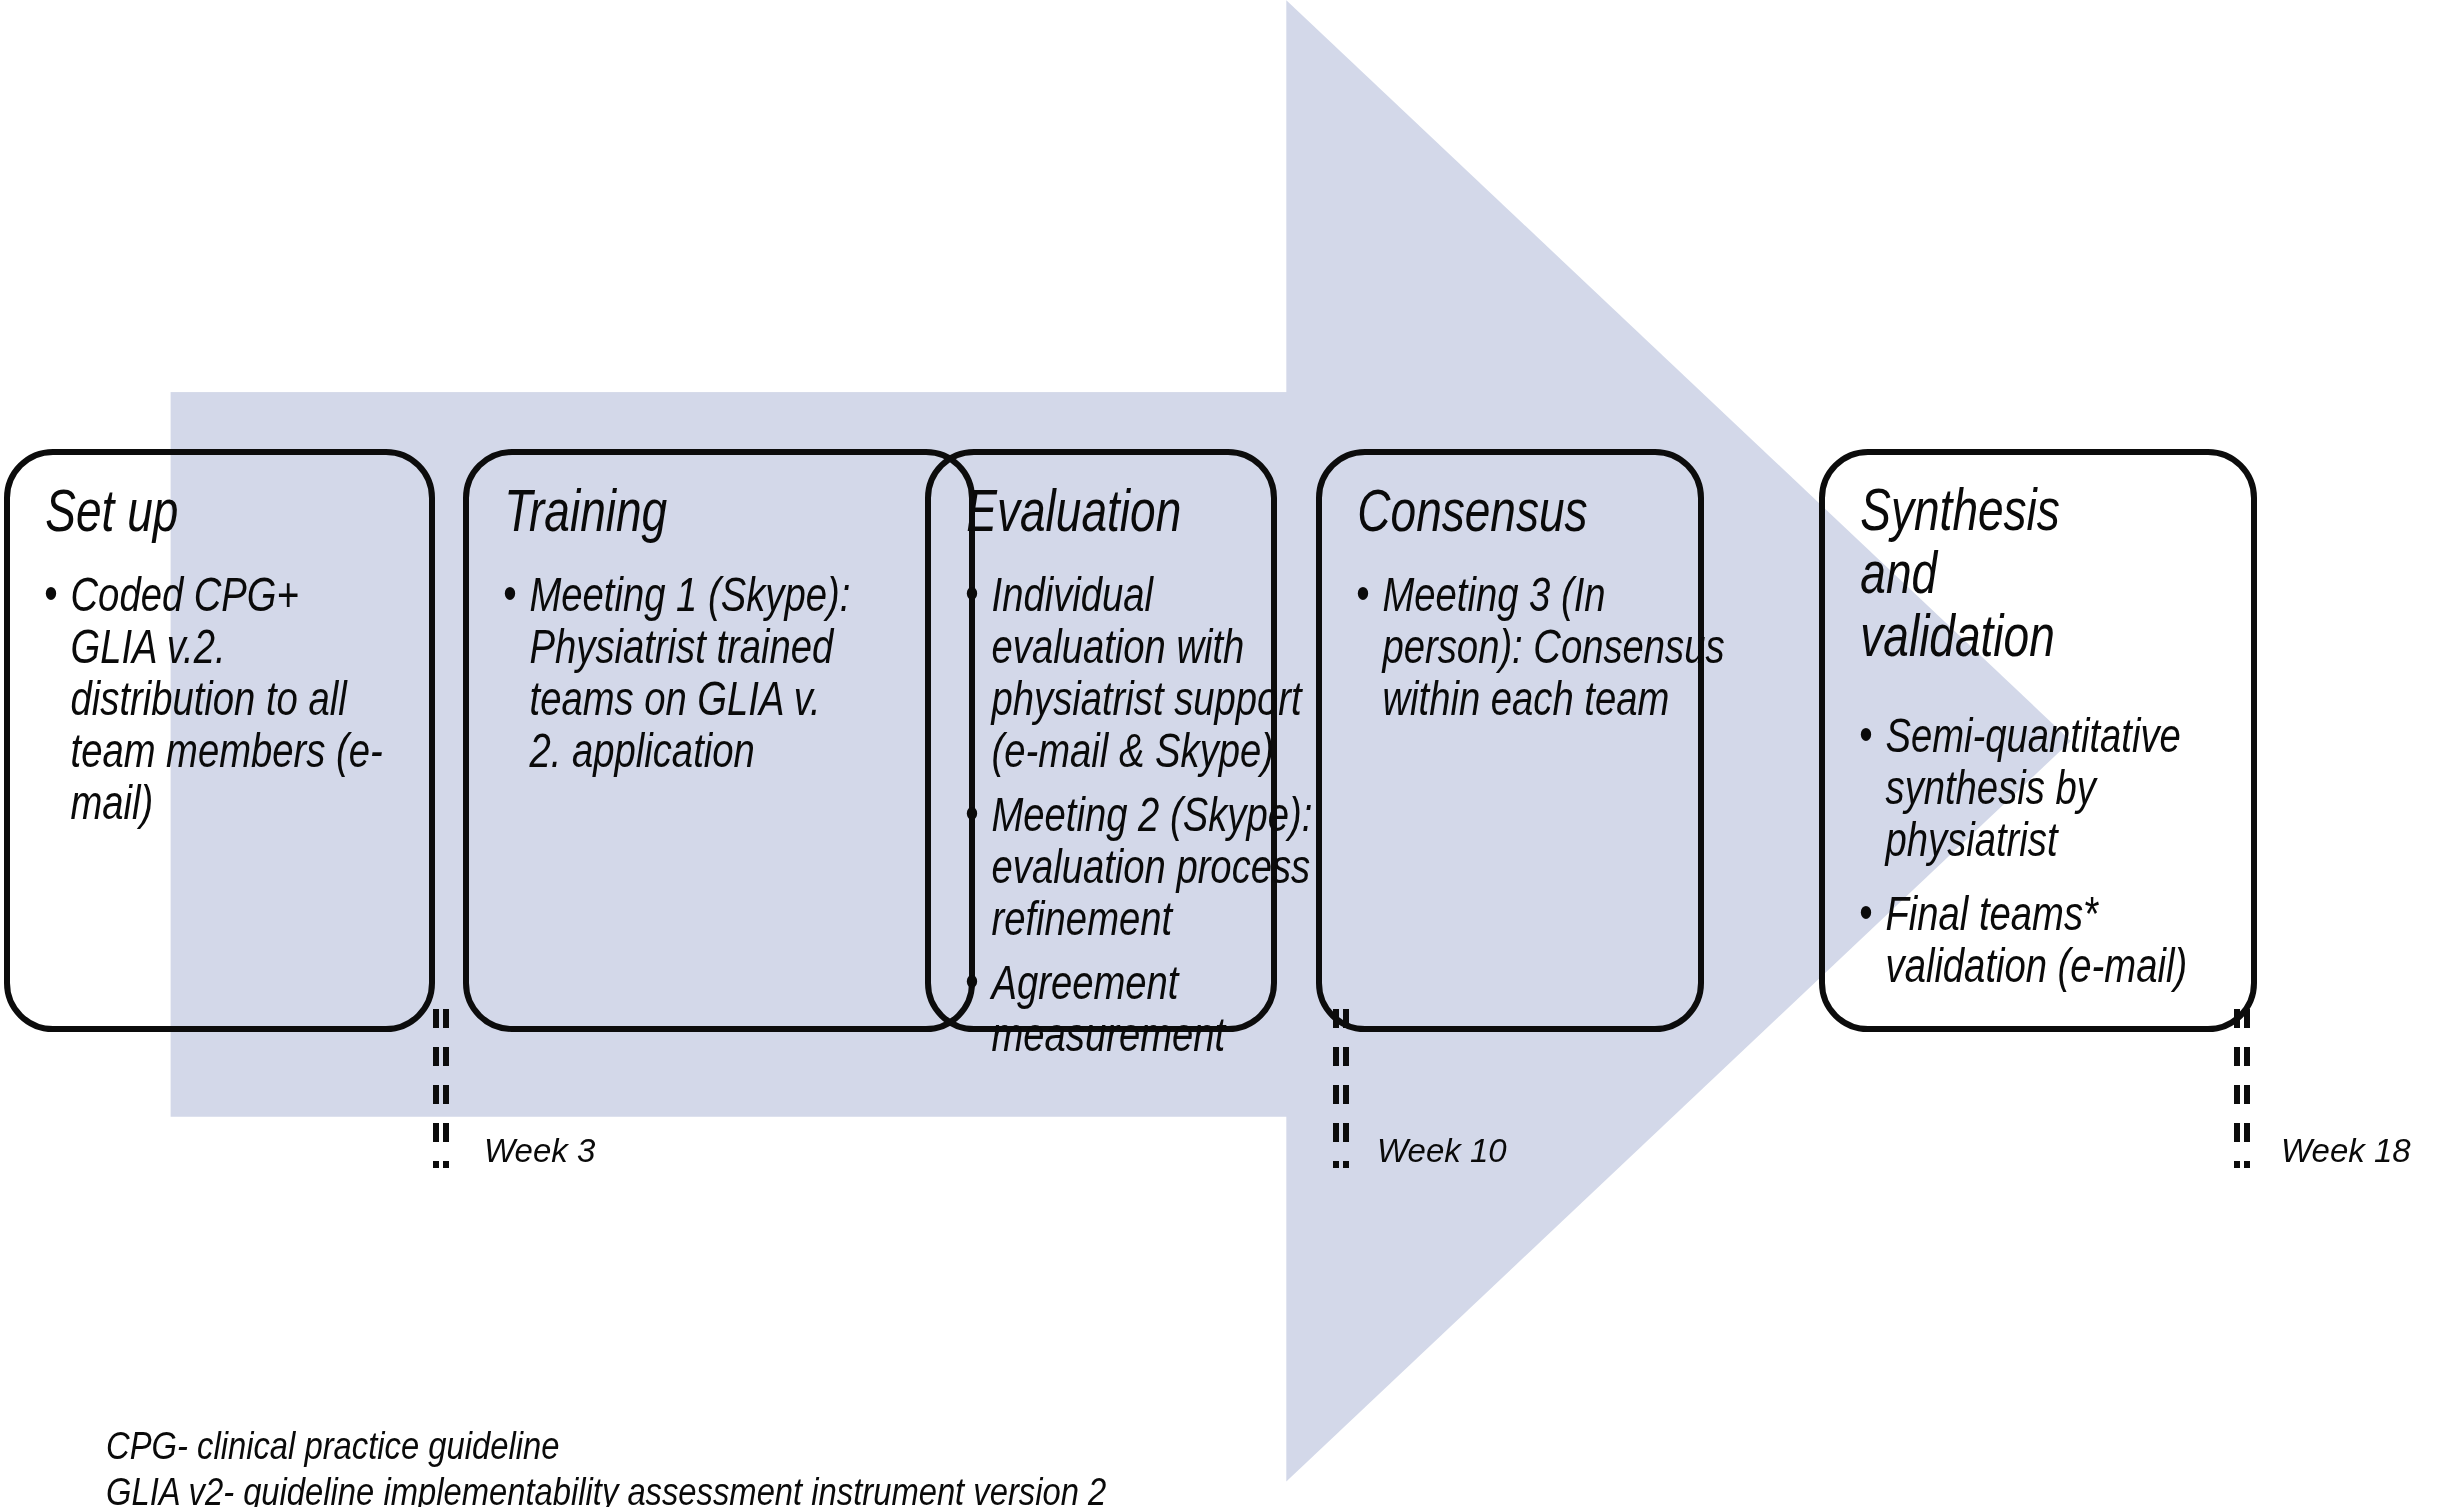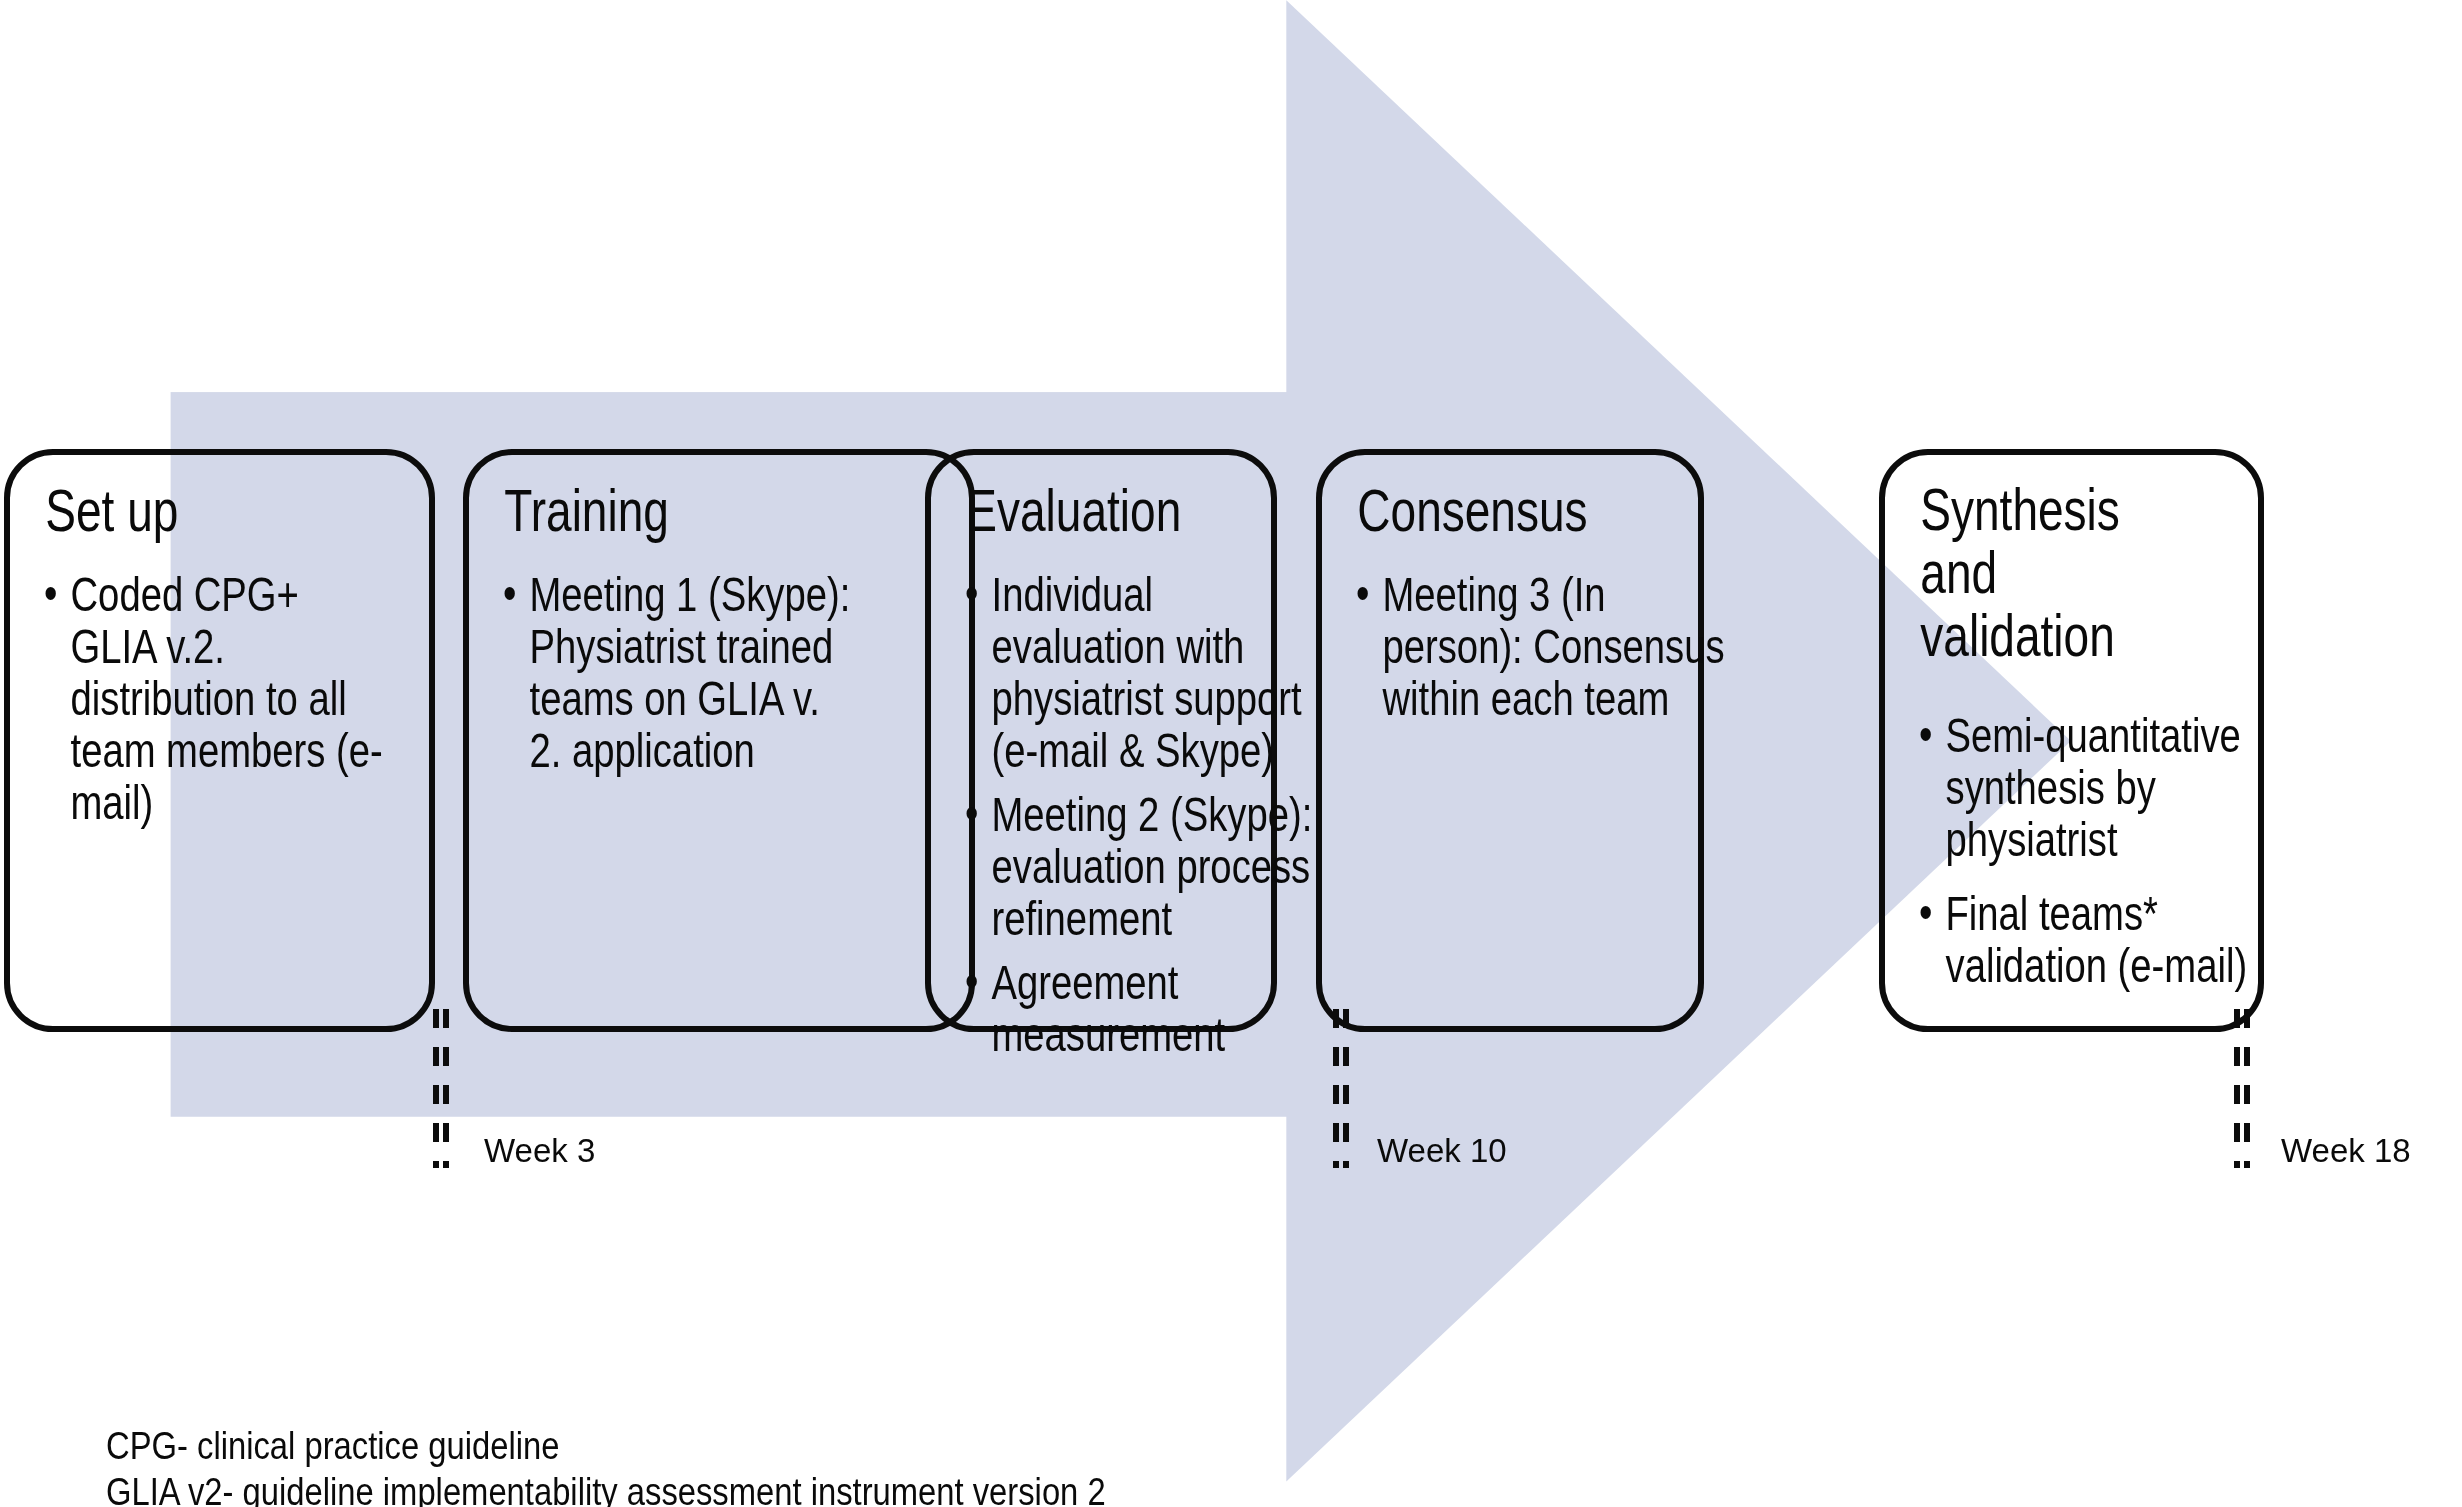--- a/index.html
+++ b/index.html
@@ -3,20 +3,21 @@
 <meta charset="utf-8">
 <style>
   html,body{margin:0;padding:0;background:#ffffff;}
   #canvas{
     position:relative;
     width:2462px;height:1508px;
     background:#ffffff;
     overflow:hidden;
     font-family:"Liberation Sans","DejaVu Sans",sans-serif;
     color:#0a0a0a;
+    font-style:italic;
   }
   #arrow-svg{position:absolute;left:0;top:0;width:2462px;height:1508px;}
   .stage-box{
     position:absolute;
     top:449px;height:583px;
     border:6.8px solid #0c0c0c;
     border-radius:49px;
     background:transparent;
     box-sizing:border-box;
   }
@@ -139,21 +140,21 @@
     <div class="stage-content">
       <div class="stage-title">Consensus</div>
       <ul class="stage-bullets">
           <li>Meeting 3 (In
 person): Consensus
 within each team</li>
         </ul>
     </div>
   </div>
 
-  <div class="stage-box stage-5" style="left:1879px;width:385px;padding-left:40px;">
+  <div class="stage-box stage-5" style="left:1819px;width:438px;padding-left:40px;">
     <div class="stage-content">
       <div class="stage-title">Synthesis
 and
 validation</div>
       <ul class="stage-bullets">
           <li>Semi-quantitative
 synthesis by
 physiatrist</li>
           <li>Final teams*
 validation (e-mail)</li>

